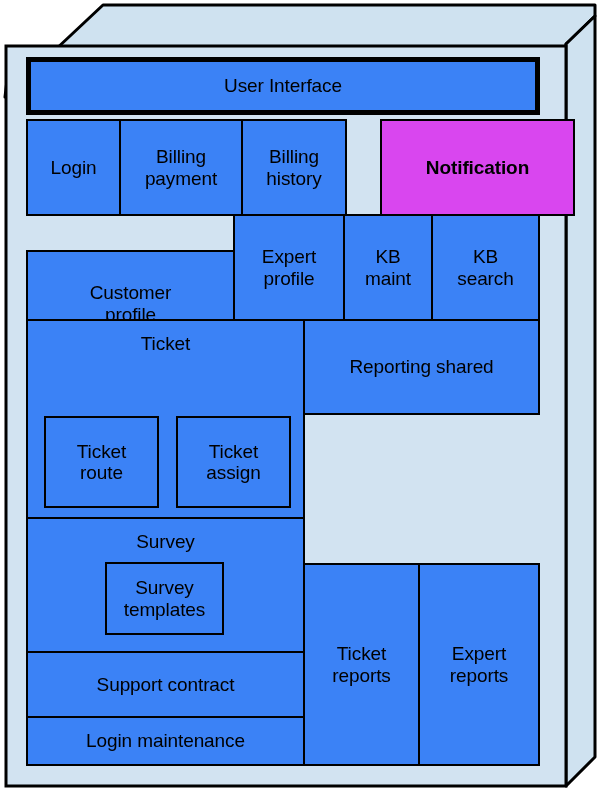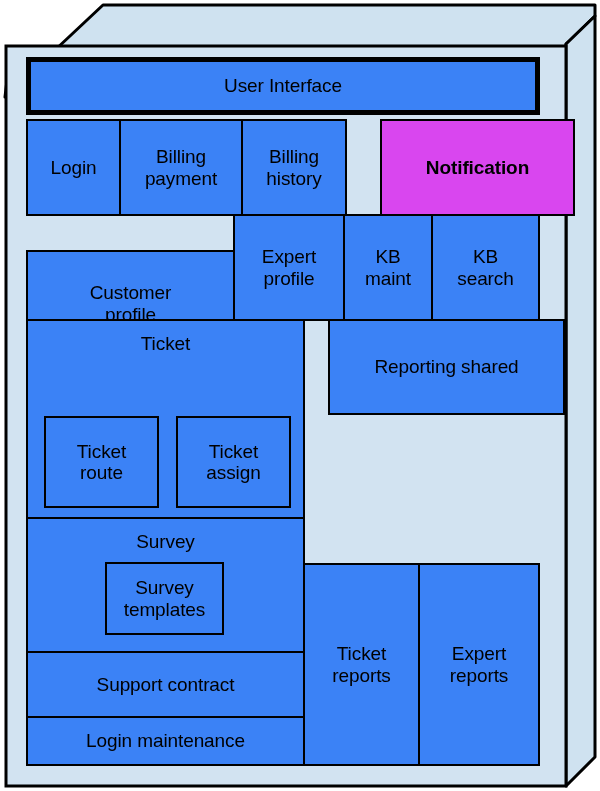--- a/index.html
+++ b/index.html
@@ -137,21 +137,21 @@
 templates</span>
   </div>
 
   <div class="node" style="left:26px; top:651px; width:279px; height:67px;">
     <span class="lbl">Support contract</span>
   </div>
   <div class="node" style="left:26px; top:716px; width:279px; height:50px;">
     <span class="lbl">Login maintenance</span>
   </div>
 
-  <div class="node" style="left:303px; top:319px; width:237px; height:96px;margin-left:25px;">
+  <div class="node" style="left:303px; top:319px; width:237px; height:96px;">
     <span class="lbl">Reporting shared</span>
   </div>
   <div class="node" style="left:303px; top:563px; width:117px; height:203px;">
     <span class="lbl">Ticket
 reports</span>
   </div>
   <div class="node" style="left:418px; top:563px; width:122px; height:203px;">
     <span class="lbl">Expert
 reports</span>
   </div>

